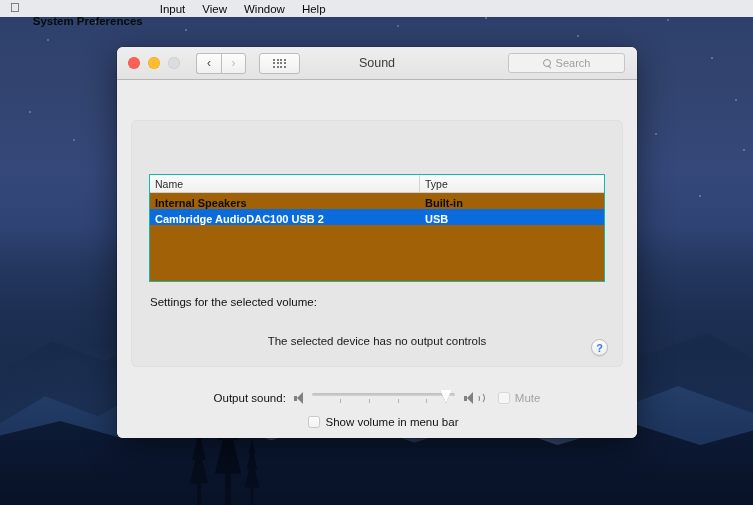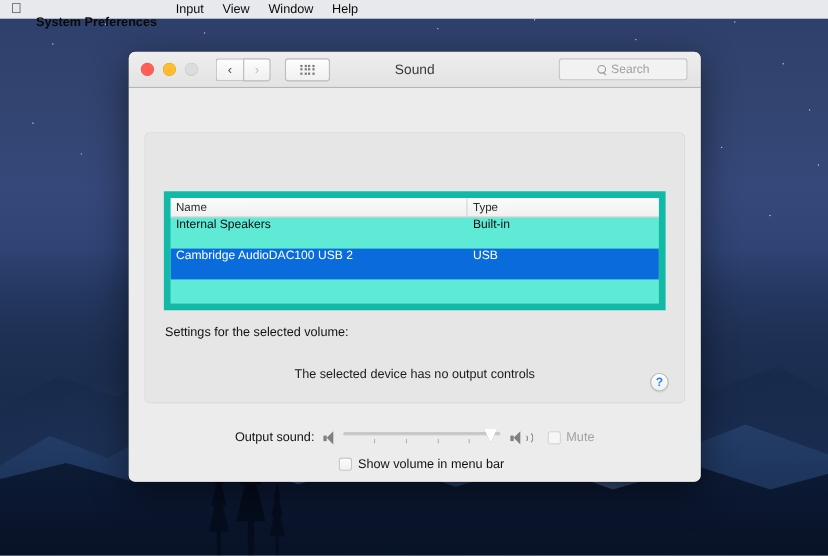--- a/index.html
+++ b/index.html
@@ -229,36 +229,36 @@
   }
 
   #pane-label {
     position: absolute; left: 18px; top: 35px;
     font-size: 11.5px; font-weight: bold; color: #111;
   }
 
   
   #device-table {
     position: absolute; left: 17px; right: 17px; top: 53px; height: 108px;
-    background: #5eead4;
-    border: 6px solid #14b8a6;
+    background: #a16207;
+    border: 1px solid #14b8a6;
     overflow: hidden;
   }
   #table-header {
     display: flex; height: 18px;
     background: linear-gradient(to bottom, #fbfbfb, #f0f0f0);
     border-bottom: 1px solid #cfcfcf;
     font-size: 10.5px; color: #2b2b2b;
   }
   .th { display: flex; align-items: center; padding-left: 5px; }
   .th.name { flex: 0 0 270px; border-right: 1px solid #d4d4d4; }
   .th.type { flex: 1; }
   .row {
-    display: flex; height: 28px; align-items: flex-start;
-    font-size: 11px; color: #0d0d0d;
+    display: flex; height: 16px; align-items: flex-end;
+    font-size: 11px; color: #0d0d0d; font-weight: bold;
   }
   .row .cell { padding-left: 5px; }
   .row .cell.name { flex: 0 0 270px; }
   .row .cell.type { flex: 1; }
   .row.selected { background: #0a6cdc; color: #ffffff; }
 
   #settings-label {
     position: absolute; left: 18px; top: 175px;
     font-size: 11.5px; color: #111;
   }

